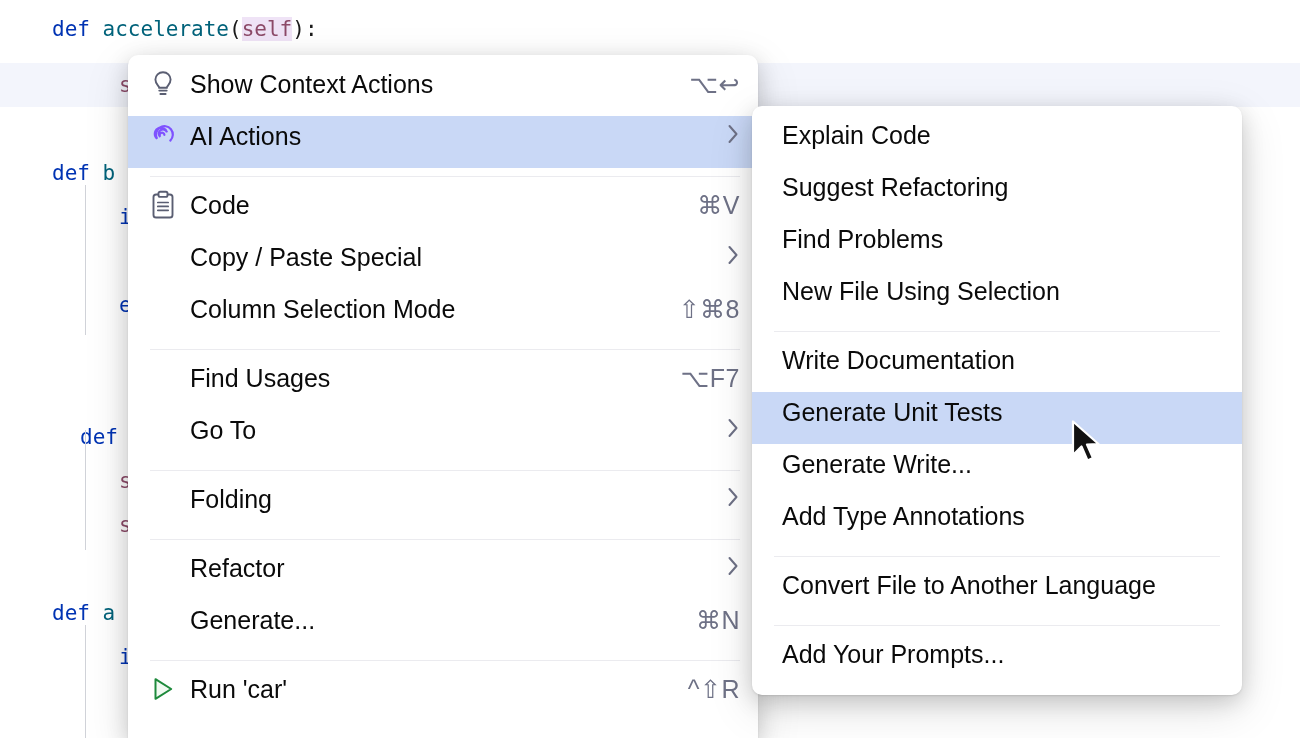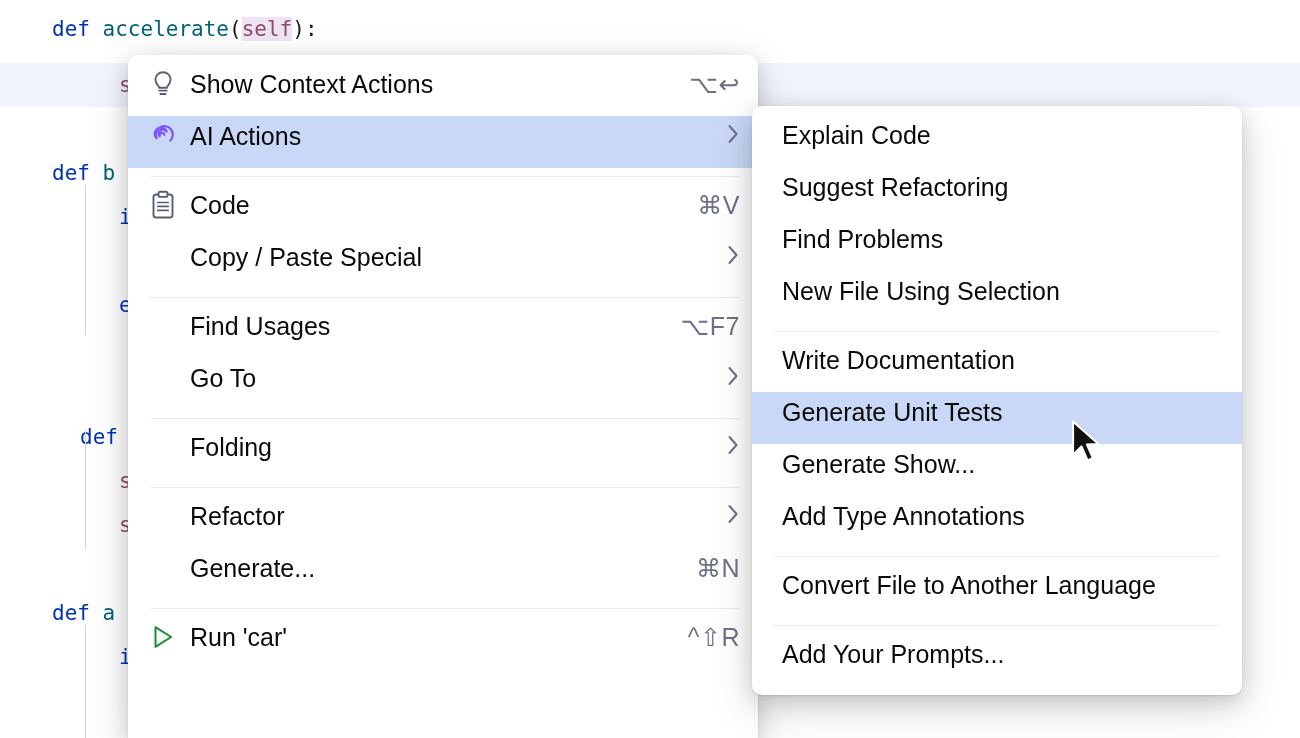--- a/index.html
+++ b/index.html
@@ -185,20 +185,25 @@
         <span class="label">Code</span>
         <span class="accel">⌘V</span>
       </div>
       <div class="mi">
         <span class="ico"></span>
         <span class="label">Copy / Paste Special</span>
         <span class="chev"><svg width="14" height="22" viewBox="0 0 14 22">
             <path d="M3.5 3 L10.5 11 L3.5 19" fill="none" stroke="#6E7186" stroke-width="2" stroke-linecap="round" stroke-linejoin="round"></path>
           </svg></span>
       </div>
+      <div class="mi">
+        <span class="ico"></span>
+        <span class="label">Column Selection Mode</span>
+        <span class="accel">⇧⌘8</span>
+      </div>
       <div class="sep"></div>
       <div class="mi">
         <span class="ico"></span>
         <span class="label">Find Usages</span>
         <span class="accel">⌥F7</span>
       </div>
       <div class="mi">
         <span class="ico"></span>
         <span class="label">Go To</span>
         <span class="chev"><svg width="14" height="22" viewBox="0 0 14 22">
@@ -252,21 +257,21 @@
         <span class="label">New File Using Selection</span>
       </div>
       <div class="sep"></div>
       <div class="mi">
         <span class="label">Write Documentation</span>
       </div>
       <div class="mi sel">
         <span class="label">Generate Unit Tests</span>
       </div>
       <div class="mi">
-        <span class="label">Generate Show...</span>
+        <span class="label">Generate Write...</span>
       </div>
       <div class="mi">
         <span class="label">Add Type Annotations</span>
       </div>
       <div class="sep"></div>
       <div class="mi">
         <span class="label">Convert File to Another Language</span>
       </div>
       <div class="sep"></div>
       <div class="mi">

